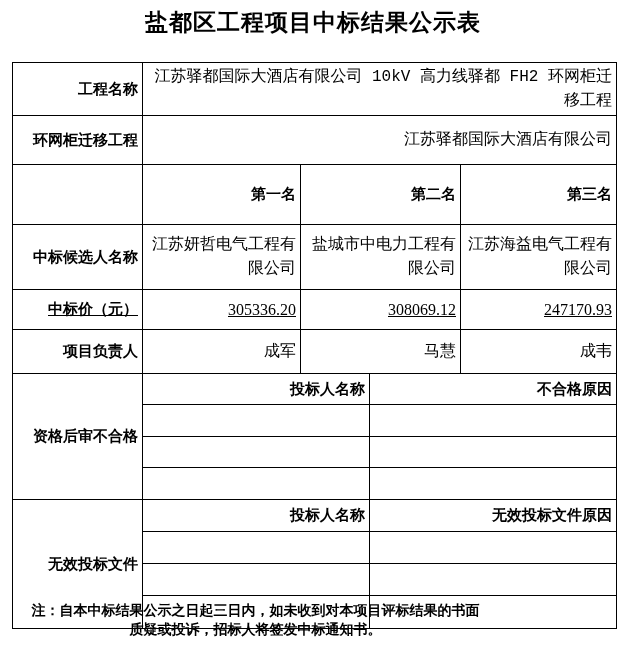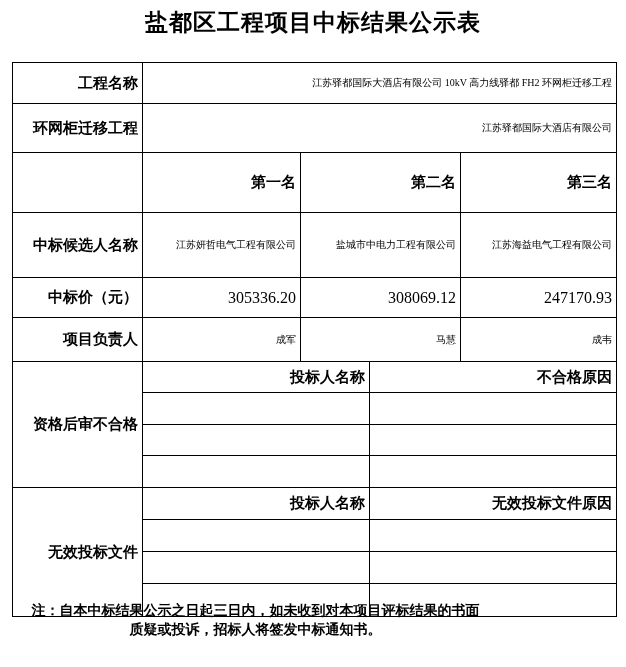--- a/index.html
+++ b/index.html
@@ -38,23 +38,23 @@
     padding: 2px 4px;
     overflow: hidden;
   }
   td.label, td.colhead {
     font-weight: bold;
     font-size: 15px;
     font-family: "Liberation Sans", "DejaVu Sans", sans-serif;
   }
   td.value {
     font-weight: normal;
-    font-size: 10px;
+    font-size: 16px;
     line-height: 24px;
-    font-family: Liberation Serif, serif;
+    font-family: Liberation Mono, monospace;
   }
   td.num {
     font-size: 16px;
     font-family: "Liberation Serif", "DejaVu Serif", serif;
     margin-top: 19px;
   }
   .note {
     position: absolute;
     top: 589px;
     left: 28px;
@@ -99,21 +99,21 @@
     <td class="colhead">第三名</td>
   </tr>
 
   <tr style="height:65px;padding-left:12px;">
     <td class="label">中标候选人名称</td>
     <td class="value">江苏妍哲电气工程有限公司</td>
     <td class="value" colspan="2">盐城市中电力工程有限公司</td>
     <td class="value">江苏海益电气工程有限公司</td>
   </tr>
 
-  <tr style="height:40px;">
+  <tr style="height:40px;text-decoration:underline;">
     <td class="label">中标价（元）</td>
     <td class="value num">305336.20</td>
     <td class="value num" colspan="2">308069.12</td>
     <td class="value num">247170.93</td>
   </tr>
 
   <tr style="height:44px;padding-left:12px;">
     <td class="label">项目负责人</td>
     <td class="value">成军</td>
     <td class="value" colspan="2">马慧</td>

